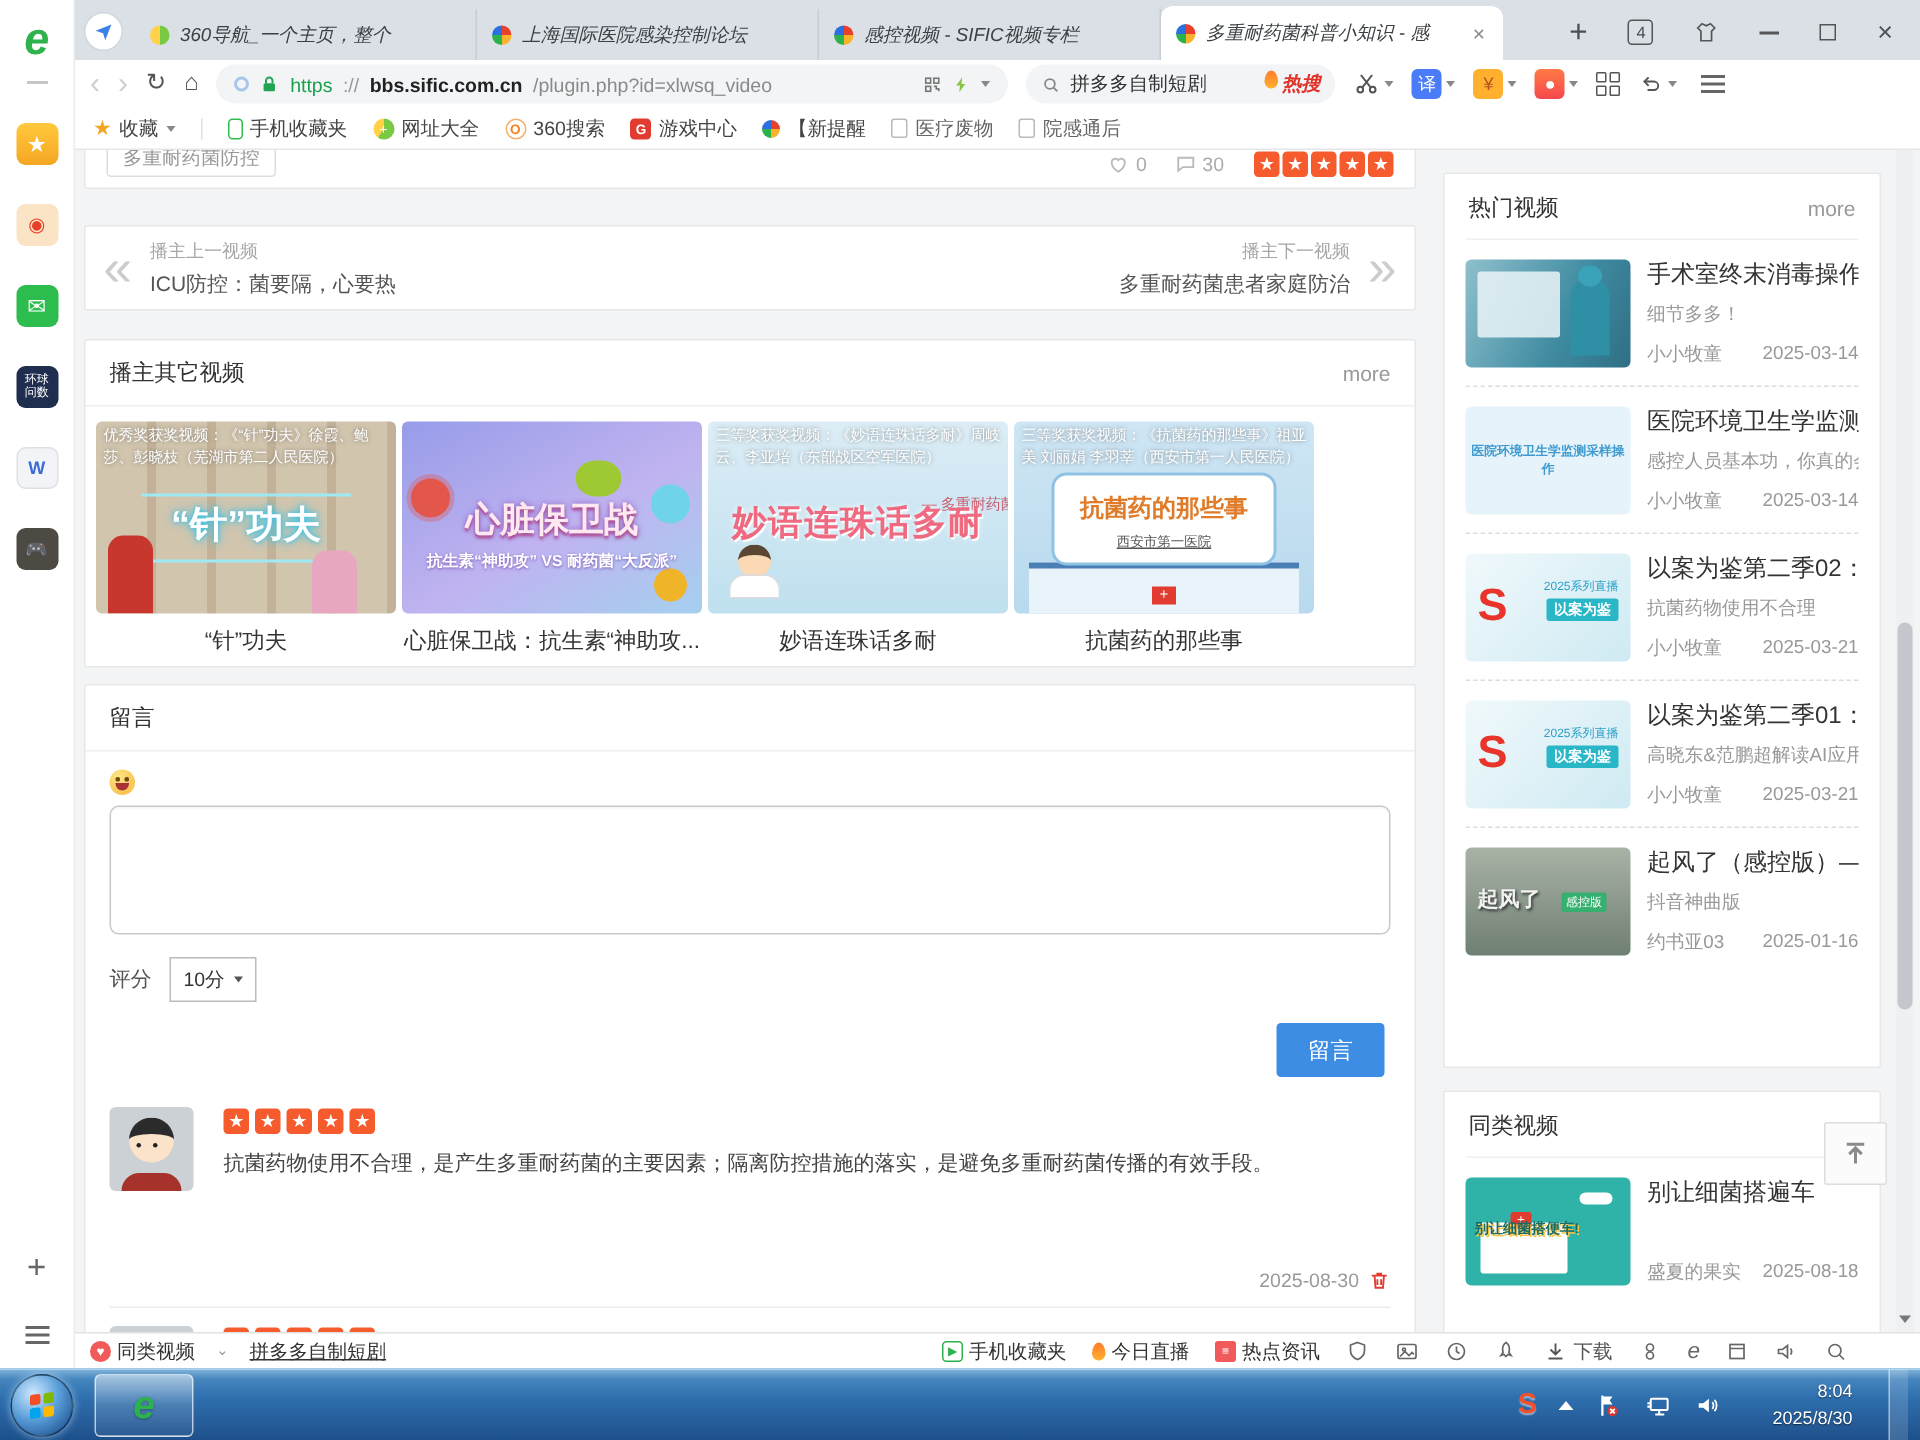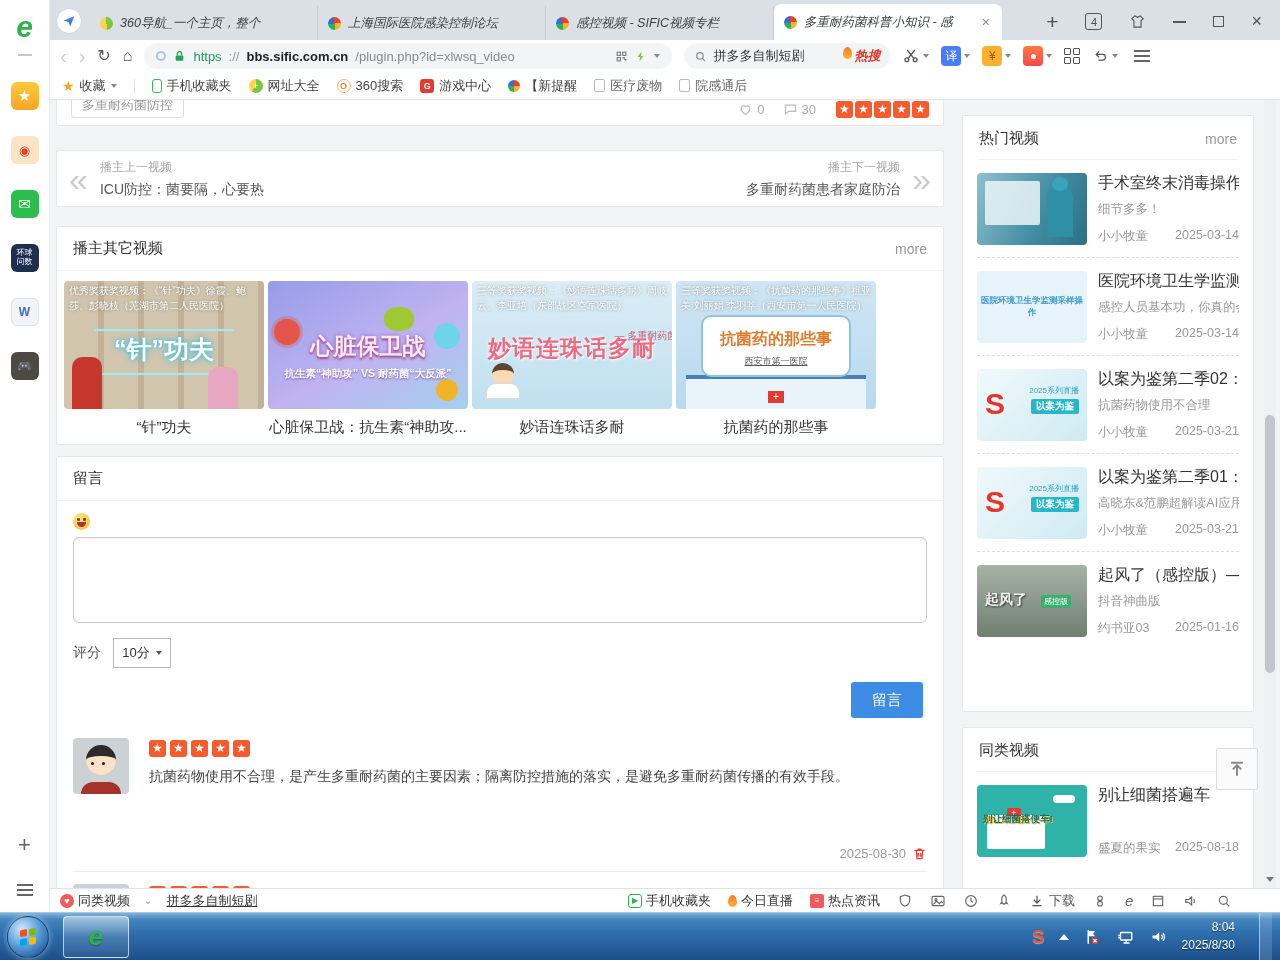--- a/index.html
+++ b/index.html
@@ -196,21 +196,21 @@
   .taskbar { position:absolute; left:0; top:912px; width:1280px; height:48px; background:linear-gradient(#7fb2d9 0%,#4585bd 14%,#2e6fae 40%,#275f9c 70%,#1d508a 100%); border-top:1px solid #9fcbe8; display:flex; align-items:center; }
   .orb { width:42px; height:42px; border-radius:50%; margin-left:7px; background:radial-gradient(circle at 35% 30%,#cfe9ff,#5a9fd9 45%,#1c4f8f 90%); border:1px solid rgba(0,0,0,.45); display:flex; align-items:center; justify-content:center; box-shadow:0 0 6px rgba(180,220,255,.7); }
   .winflag { display:grid; grid-template:7px 7px/7px 7px; gap:2px; transform:skewY(-8deg); }
   .winflag span { border-radius:1.5px; }
   .wf1{background:#f25022}.wf2{background:#7fba00}.wf3{background:#00a4ef}.wf4{background:#ffb900}
   .task-btn { width:66px; height:42px; margin-left:14px; border-radius:4px; border:1px solid rgba(255,255,255,.65); background:linear-gradient(rgba(255,255,255,.5),rgba(255,255,255,.15) 50%,rgba(255,255,255,.05)); display:flex; align-items:center; justify-content:center; }
   .task-btn .e { font-size:26px; font-weight:bold; font-style:italic; color:#2eb24c; text-shadow:0 1px 2px rgba(0,0,0,.3); }
   .tray { margin-left:auto; display:flex; align-items:center; gap:14px; padding-right:8px; height:100%; }
   .s-logo { color:#f3502b; font-weight:bold; font-size:19px; text-shadow:0 1px 1px rgba(255,255,255,.5); }
   .tri-up { width:0; height:0; border-left:5px solid transparent; border-right:5px solid transparent; border-bottom:6px solid #fff; }
-  .clock { text-align:right; color:#fff; font-size:12px; line-height:1.45; text-shadow:0 1px 1px rgba(0,0,0,.6); margin-left:0; }
+  .clock { text-align:right; color:#fff; font-size:12px; line-height:1.45; text-shadow:0 1px 1px rgba(0,0,0,.6); margin-left:20px; }
   .show-desk { width:13px; height:48px; background:rgba(255,255,255,.15); border-left:1px solid rgba(255,255,255,.5); margin-left:10px; }
 </style>
 </head>
 <body>
 
 <div class="screen">
 
   <div class="left-strip">
     <div class="e-logo">e</div>
     <div class="strip-dash"></div>

